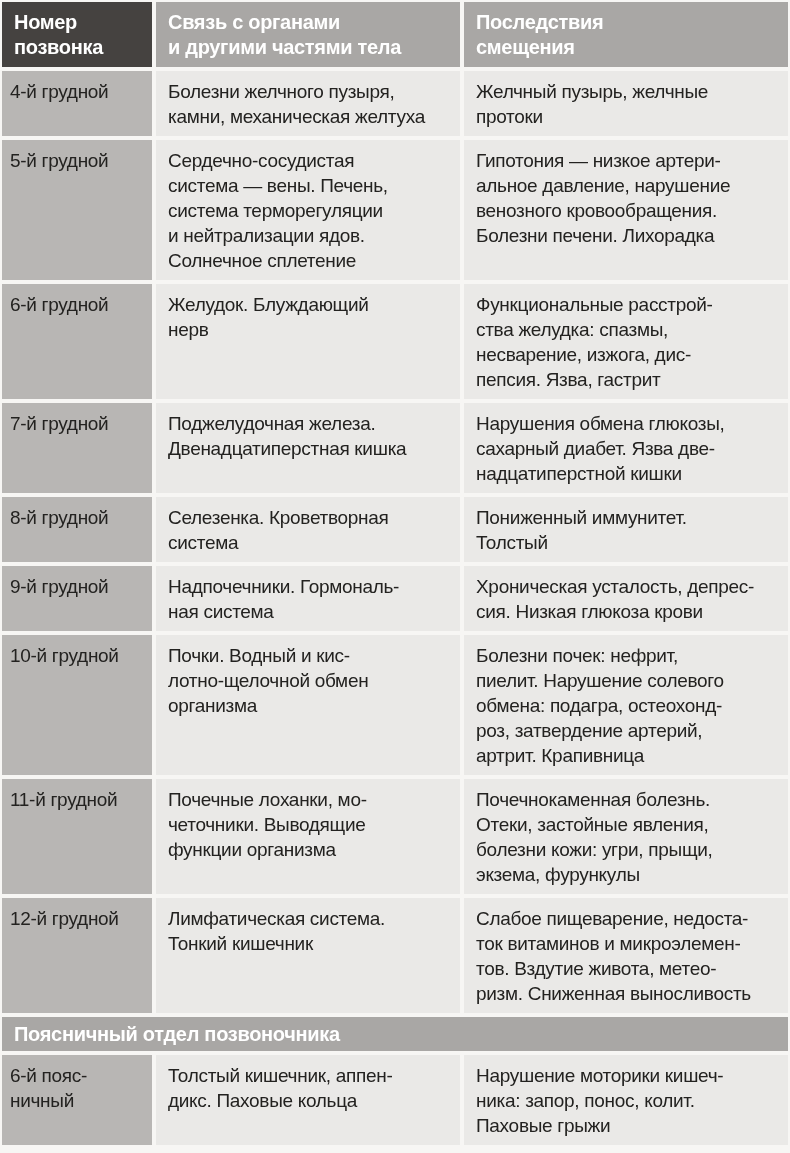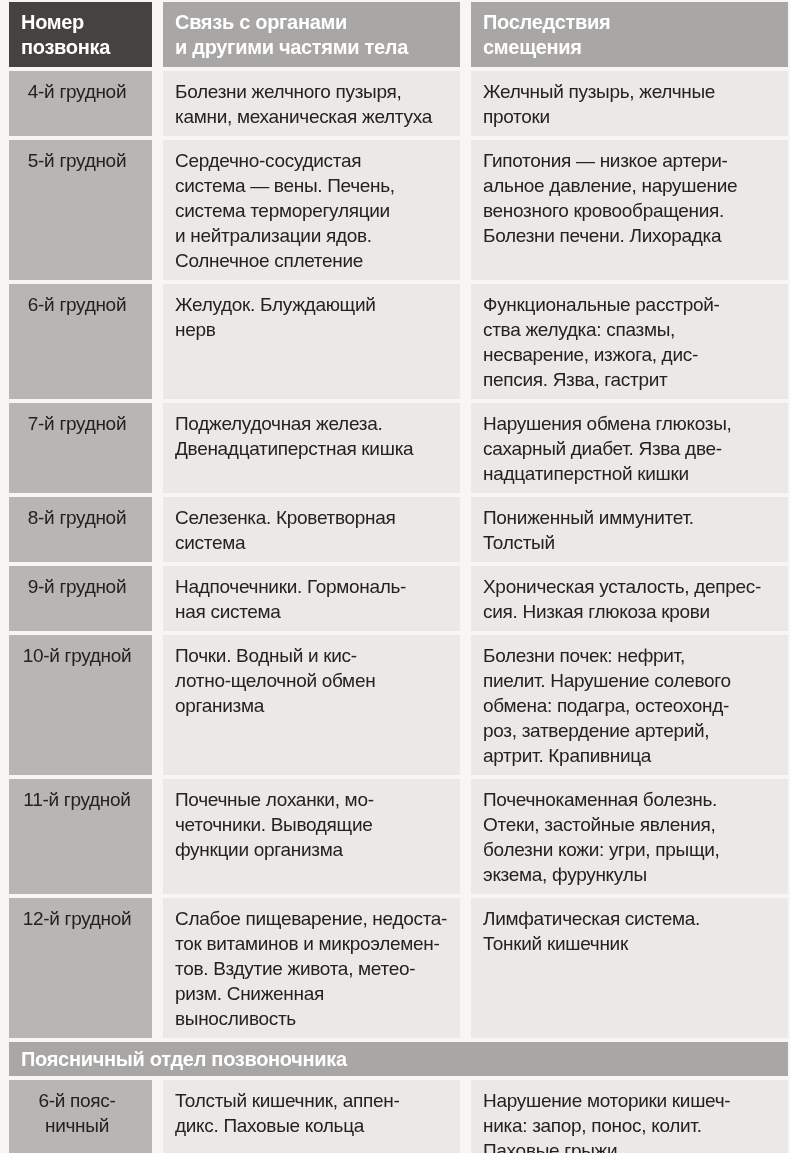--- a/index.html
+++ b/index.html
@@ -19,40 +19,38 @@
     display: grid;
     grid-template-columns: 150px 304px 1fr;
     gap: 4px;
     width: 100%;
     box-sizing: border-box;
   }
   .cell {
     box-sizing: border-box;
     white-space: pre-line;
     letter-spacing: -0.3px;
-    margin-left: 7px;
   }
   .th {
     background: var(--header-gray, #a9a7a5);
     color: var(--header-text, #ffffff);
     font-weight: bold;
     font-size: 20px;
     line-height: 25px;
     padding: 8px 12px 7px 12px;
   }
   .th.dark {
     background: var(--header-dark, #454240);
   }
   .num {
     background: var(--num-col, #b8b6b4);
     color: var(--text, #232220);
     font-size: 19px;
     line-height: 25px;
-    padding: 8px 8px 7px 1px;
-    text-align: center;
+    padding: 8px 8px 7px 8px;
   }
   .txt {
     background: var(--cell, #eae9e7);
     color: var(--text, #232220);
     font-size: 19px;
     line-height: 25px;
     padding: 8px 12px 7px 12px;
   }
   .section {
     grid-column: 1 / -1;
@@ -124,26 +122,26 @@
 артрит. Крапивница</div>
       <div class="cell num">11-й грудной</div>
       <div class="cell txt">Почечные лоханки, мо-
 четочники. Выводящие
 функции организма</div>
       <div class="cell txt">Почечнокаменная болезнь.
 Отеки, застойные явления,
 болезни кожи: угри, прыщи,
 экзема, фурункулы</div>
       <div class="cell num">12-й грудной</div>
+      <div class="cell txt">Лимфатическая система.
+Тонкий кишечник</div>
       <div class="cell txt">Слабое пищеварение, недоста-
 ток витаминов и микроэлемен-
 тов. Вздутие живота, метео-
 ризм. Сниженная выносливость</div>
-      <div class="cell txt">Лимфатическая система.
-Тонкий кишечник</div>
       <div class="cell section" id="section-header">Поясничный отдел позвоночника</div>
   <div class="cell num">6-й пояс-
 ничный</div>
       <div class="cell txt">Толстый кишечник, аппен-
 дикс. Паховые кольца</div>
       <div class="cell txt">Нарушение моторики кишеч-
 ника: запор, понос, колит.
 Паховые грыжи</div>
     </div>
 </div>

